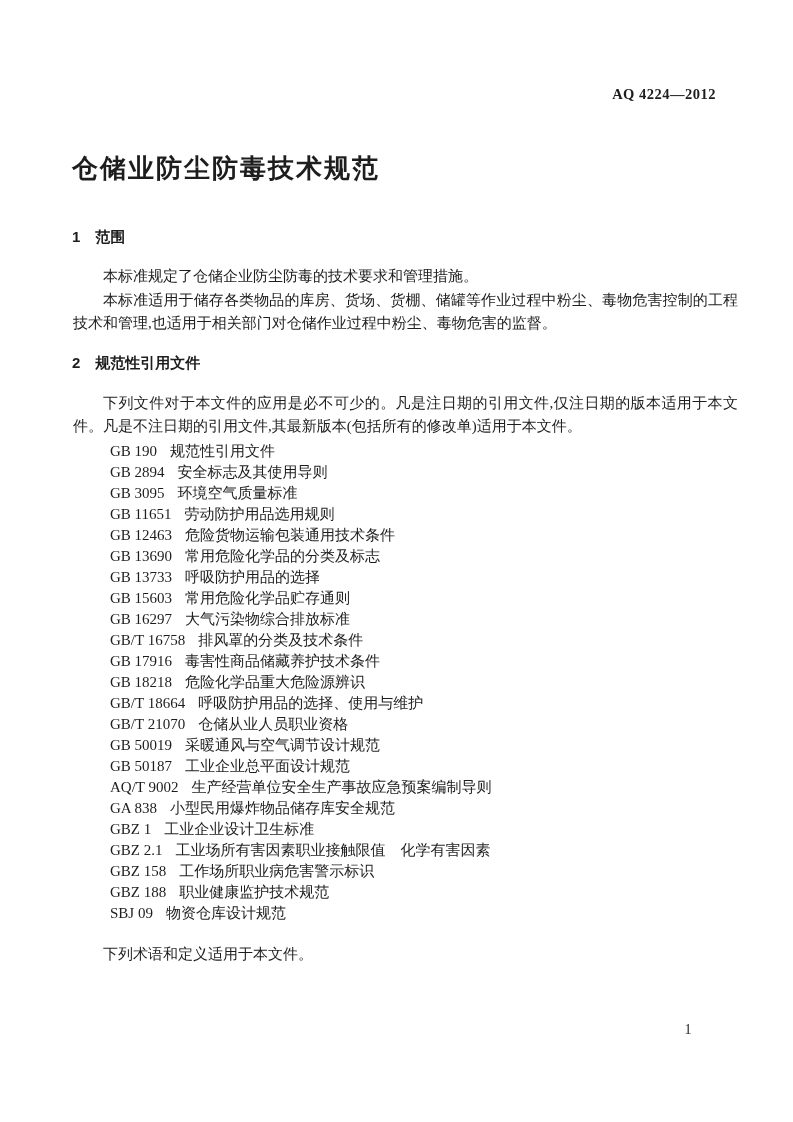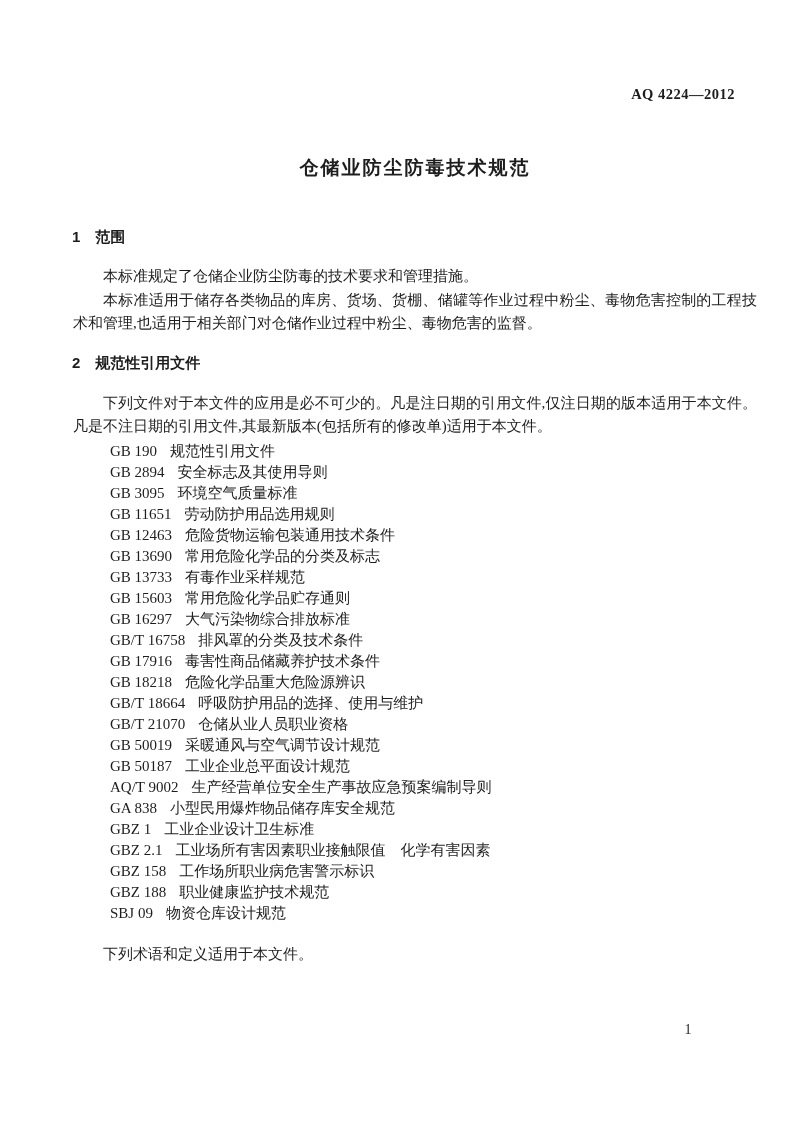--- a/index.html
+++ b/index.html
@@ -4,39 +4,39 @@
 <style>
   html, body { margin: 0; padding: 0; background: #ffffff; }
   .page {
     position: relative;
     width: 793px;
     height: 1122px;
     margin: 0 auto;
     background: #ffffff;
     color: #1d1d1d;
     box-sizing: border-box;
-    padding: 0 35px 0 72px;
+    padding: 0 54px 0 72px;
     font-family: "Liberation Serif", "DejaVu Serif", serif;
     overflow: hidden;
   }
   .doc-code {
     padding-top: 86px;
     padding-right: 23px;
     text-align: right;
     font-weight: bold;
     font-size: 14.5px;
     line-height: 16px;
     letter-spacing: 0.5px;
   }
   .doc-title {
     margin-top: 53px;
-    text-align: center;
+    text-align: left;
     font-family: "Liberation Sans", "DejaVu Sans", sans-serif;
     font-weight: bold;
-    font-size: 19px;
+    font-size: 26px;
     line-height: 26px;
     letter-spacing: 2px;
   }
   .sec-heading {
     font-family: "Liberation Sans", "DejaVu Sans", sans-serif;
     font-weight: bold;
     font-size: 15px;
     line-height: 21px;
   }
   .sec1-heading { margin-top: 45px; }
@@ -88,21 +88,21 @@
 
   <p class="body-par intro-par">下列文件对于本文件的应用是必不可少的。凡是注日期的引用文件,仅注日期的版本适用于本文件。凡是不注日期的引用文件,其最新版本(包括所有的修改单)适用于本文件。</p>
 
   <div class="ref-list" id="ref-list">
       <div class="ref-item"><span class="ref-code">GB 190</span><span>规范性引用文件</span></div>
       <div class="ref-item"><span class="ref-code">GB 2894</span><span>安全标志及其使用导则</span></div>
       <div class="ref-item"><span class="ref-code">GB 3095</span><span>环境空气质量标准</span></div>
       <div class="ref-item"><span class="ref-code">GB 11651</span><span>劳动防护用品选用规则</span></div>
       <div class="ref-item"><span class="ref-code">GB 12463</span><span>危险货物运输包装通用技术条件</span></div>
       <div class="ref-item"><span class="ref-code">GB 13690</span><span>常用危险化学品的分类及标志</span></div>
-      <div class="ref-item"><span class="ref-code">GB 13733</span><span>有毒作业采样规范</span></div>
+      <div class="ref-item"><span class="ref-code">GB 13733</span><span>呼吸防护用品的选择</span></div>
       <div class="ref-item"><span class="ref-code">GB 15603</span><span>常用危险化学品贮存通则</span></div>
       <div class="ref-item"><span class="ref-code">GB 16297</span><span>大气污染物综合排放标准</span></div>
       <div class="ref-item"><span class="ref-code">GB/T 16758</span><span>排风罩的分类及技术条件</span></div>
       <div class="ref-item"><span class="ref-code">GB 17916</span><span>毒害性商品储藏养护技术条件</span></div>
       <div class="ref-item"><span class="ref-code">GB 18218</span><span>危险化学品重大危险源辨识</span></div>
       <div class="ref-item"><span class="ref-code">GB/T 18664</span><span>呼吸防护用品的选择、使用与维护</span></div>
       <div class="ref-item"><span class="ref-code">GB/T 21070</span><span>仓储从业人员职业资格</span></div>
       <div class="ref-item"><span class="ref-code">GB 50019</span><span>采暖通风与空气调节设计规范</span></div>
       <div class="ref-item"><span class="ref-code">GB 50187</span><span>工业企业总平面设计规范</span></div>
       <div class="ref-item"><span class="ref-code">AQ/T 9002</span><span>生产经营单位安全生产事故应急预案编制导则</span></div>

